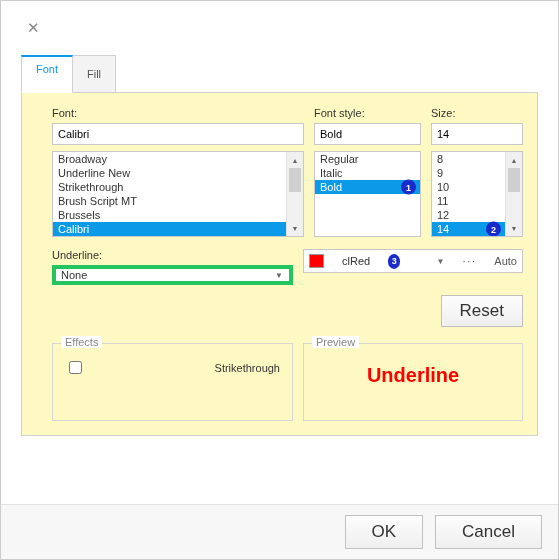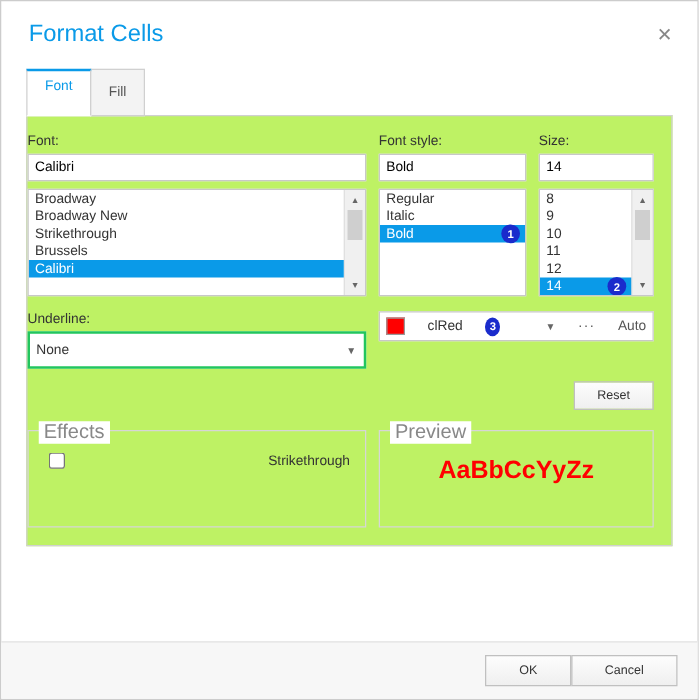--- a/index.html
+++ b/index.html
@@ -5,90 +5,90 @@
   * { box-sizing: border-box; font-family: Tahoma, Arial, sans-serif; }
   body { margin: 0; background: #fff; font-size: 11px; color: #333; }
   .dialog { width: 559px; height: 560px; border: 1px solid #ccc; background: #fff; position: relative; box-shadow: 0 4px 20px rgba(0,0,0,0.15); }
   .titlebar { padding: 14px 16px 8px 22px; display: flex; align-items: center; justify-content: space-between; }
   .titlebar h1 { margin: 0; font-size: 19px; font-weight: normal; color: #0a9ae8; }
   .close-x { font-size: 15px; color: #888; cursor: pointer; padding: 4px; }
   .tabs { display: flex; margin: 6px 0 0 20px; }
   .tab { padding: 12px 14px; border: 1px solid #d0d0d0; background: #f3f3f3; cursor: pointer; font-size: 11px; color: #555; position: relative; }
   .tab.active { background: #fff; color: #0a9ae8; border-bottom: 1px solid #fff; border-top: 2px solid #0a9ae8; padding-top: 6px; z-index: 2; }
   .tab + .tab { margin-left: -1px; }
-  .panel { border: 1px solid #d0d0d0; margin: -1px 20px 0 20px; padding: 14px 14px 14px 0; background: #bef264; }
+  .panel { border: 1px solid #d0d0d0; margin: -1px 20px 0 20px; padding: 14px 14px 14px 30px; background: #fef9c3; }
   .row { display: flex; gap: 10px; }
   .col { display: flex; flex-direction: column; }
   .lbl { font-size: 11px; color: #333; margin-bottom: 4px; }
   .txt { border: 1px solid #c8c8c8; height: 22px; padding: 2px 5px; font-size: 11px; background: #fff; }
   .listbox { border: 1px solid #c8c8c8; background: #fff; height: 86px; overflow: hidden; position: relative; display: flex; margin-top: 6px; }
   .list-inner { flex: 1; }
   .item { padding: 1px 5px; font-size: 11px; color: #333; white-space: nowrap; position: relative; }
   .item.selected { background: #0a9ae8; color: #fff; }
   .scrollbar { width: 17px; background: #f0f0f0; display: flex; flex-direction: column; border-left: 1px solid #e0e0e0; }
   .sb-btn { height: 16px; display: flex; align-items: center; justify-content: center; font-size: 7px; color: #666; }
   .sb-track { flex: 1; position: relative; }
   .sb-thumb { position: absolute; left: 2px; right: 2px; top: 0; height: 24px; background: #cfcfcf; }
   .badge { position: absolute; right: 4px; top: 50%; transform: translateY(-50%); width: 15px; height: 15px; border-radius: 50%; background: #1a2bcc; color: #fff; font-size: 9px; font-weight: bold; display: flex; align-items: center; justify-content: center; }
-  .dropdown { border: 2px solid #22c55e; height: 30px; display: flex; align-items: center; padding: 0 5px; background: #fff; position: relative; }
+  .dropdown { border: 4px solid #22c55e; height: 20px; display: flex; align-items: center; padding: 0 5px; background: #fff; position: relative; }
   .dd-arrow { position: absolute; right: 6px; font-size: 8px; color: #666; }
   .color-row { display: flex; align-items: center; gap: 18px; border: 1px solid #c8c8c8; height: 24px; padding: 0 5px; background: #fff; position: relative; }
   .swatch { width: 18px; height: 14px; background: #ff0000; border: 1px solid #999; }
   .dots { color: #555; letter-spacing: 1px; cursor: pointer; }
   .auto { color: #555; cursor: pointer; }
-  .btn { border: 1px solid #c0c0c0; background: linear-gradient(#fdfdfd,#efefef); padding: 5px 18px; font-size: 10px; color: #333; cursor: pointer; text-align: right; }
+  .btn { border: 1px solid #c0c0c0; background: linear-gradient(#fdfdfd,#efefef); padding: 5px 18px; font-size: 17px; color: #333; cursor: pointer; text-align: right; }
   .reset-row { display: flex; justify-content: flex-end; margin-top: 10px; }
   .group { border: 1px solid #d6d6d6; padding: 14px 12px 12px 12px; position: relative; margin-top: 16px; height: 78px; }
-  .group-title { position: absolute; top: -8px; left: 8px; background: #fff; padding: 0 4px; color: #888; font-size: 16px; }
+  .group-title { position: absolute; top: -8px; left: 8px; background: #fff; padding: 0 4px; color: #888; font-size: 11px; }
   .chk { display: flex; align-items: center; gap: 6px; justify-content: space-between; }
   .chk input { width: 13px; height: 13px; }
   .preview-text { font-size: 20px; font-weight: bold; color: #ff0000; text-align: center; margin-top: 6px; }
   .footnote { margin: 14px 20px; color: #333; font-size: 11px; }
-  .footer { position: absolute; bottom: 0; left: 0; right: 0; border-top: 1px solid #e2e2e2; background: #f7f7f7; padding: 10px 16px; display: flex; justify-content: flex-end; gap: 0; }
+  .footer { position: absolute; bottom: 0; left: 0; right: 0; border-top: 1px solid #e2e2e2; background: #f7f7f7; padding: 10px 16px; display: flex; justify-content: flex-end; gap: 12px; }
   .footer .btn { padding: 6px 26px; }
 </style>
 </head>
 <body>
 
 <div class="dialog">
   <div class="titlebar">
-    <h1>Format Cells</h1>
     <div class="close-x">✕</div>
   </div>
 
   <div class="tabs">
     <div class="tab active">Font</div>
     <div class="tab">Fill</div>
   </div>
 
   <div class="panel">
     <div class="row">
 
       <div class="col" style="flex:1.25">
         <div class="lbl">Font:</div>
         <input class="txt" value="Calibri" style="">
         <div class="listbox">
           <div class="list-inner">
             <div class="item">Broadway</div>
-            <div class="item">Broadway New</div>
+            <div class="item">Underline New</div>
             <div class="item">Strikethrough</div>
+            <div class="item">Brush Script MT</div>
             <div class="item">Brussels</div>
             <div class="item selected">Calibri</div>
           </div>
           <div class="scrollbar">
             <div class="sb-btn">▲</div>
             <div class="sb-track">
                 <div class="sb-thumb"></div>
               </div>
             <div class="sb-btn">▼</div>
           </div>
         </div>
       </div>
 
-      <div class="col" style="width:118px">
+      <div class="col" style="width:107px">
         <div class="lbl">Font style:</div>
         <input class="txt" value="Bold" style="">
         <div class="listbox">
           <div class="list-inner" style="flex:1">
             <div class="item">Regular</div>
             <div class="item">Italic</div>
             <div class="item selected" style="position:relative">
               <span>Bold</span>
               <span class="badge">1</span>
             </div>
@@ -150,21 +150,21 @@
     <div class="row">
       <div class="group" style="flex:1.25">
         <div class="group-title">Effects</div>
         <label class="chk">
           <input type="checkbox" style="">
           <span>Strikethrough</span>
         </label>
       </div>
       <div class="group" style="width:220px">
         <div class="group-title">Preview</div>
-        <div class="preview-text">AaBbCcYyZz</div>
+        <div class="preview-text">Underline</div>
       </div>
     </div>
   </div>
 
 
   <div class="footer">
     <button class="btn">OK</button>
     <button class="btn">Cancel</button>
   </div>
 </div>

